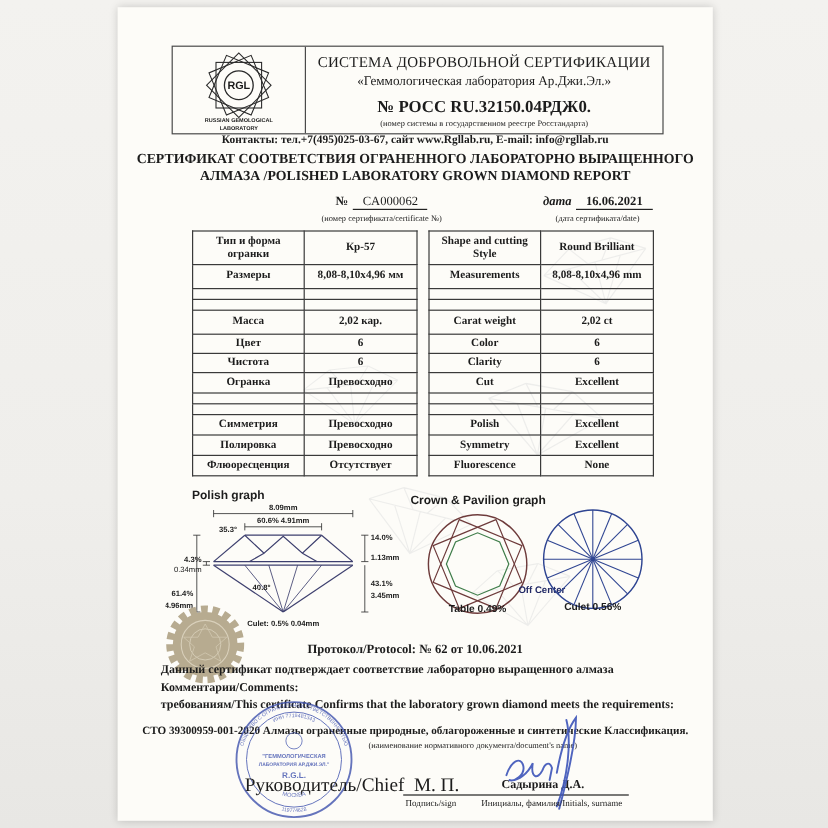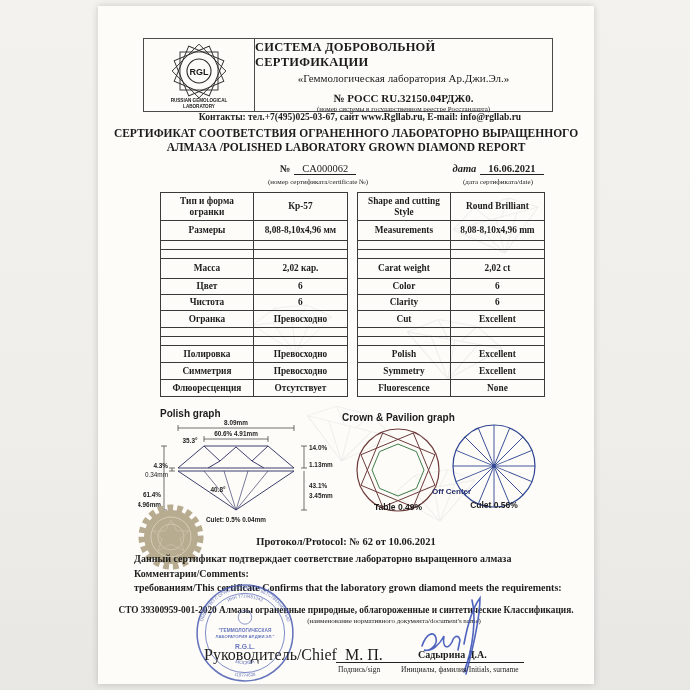--- a/index.html
+++ b/index.html
@@ -12,25 +12,25 @@
     position:absolute;left:98px;top:6px;width:496px;height:678px;
     background:#fdfcf8;box-shadow:0 0 7px rgba(0,0,0,.18);
   }
   .a{position:absolute;}
   .ctr{text-align:center;}
   .b{font-weight:bold;}
   
   .hdrbox{left:45px;top:32px;width:408px;height:72px;border:1.2px solid #4a4a4a;display:flex;}
   .logocell{width:110px;border-right:1.2px solid #4a4a4a;display:flex;align-items:flex-end;justify-content:center;}
   .hdrtext{flex:1;display:flex;flex-direction:column;align-items:center;justify-content:center;padding-top:2px;}
-  .sys-title{font-size:12.5px;font-weight:bold;letter-spacing:.2px;}
+  .sys-title{font-size:12.5px;font-weight:normal;letter-spacing:.2px;}
   .lab-name{font-size:11px;margin-top:2px;}
-  .reg-num{font-size:11px;font-weight:bold;margin-top:8px;}
+  .reg-num{font-size:14px;font-weight:bold;margin-top:8px;}
   .reg-note{font-size:7px;margin-top:1px;}
-  .contacts{left:14px;top:106px;width:496px;font-size:9.5px;font-weight:bold;}
+  .contacts{left:0;top:106px;width:496px;font-size:9.5px;font-weight:bold;}
   .doc-title{left:0;width:496px;font-size:11.5px;font-weight:bold;}
   .note{font-size:7px;}
   .u{border-bottom:1px solid #222;padding:0 8px;}
   
   table.spec{border-collapse:collapse;table-layout:fixed;width:188px;}
   table.spec td{border:1px solid #3a3a3a;font-size:9.3px;font-weight:bold;text-align:center;vertical-align:middle;padding:0 2px;line-height:1.15;}
   td.lc{width:47%;}
   tr.r0{height:28px;} tr.r1{height:20px;} tr.re{height:9px;} tr.rm{height:20px;}
   tr.rs{height:16px;} tr.rg{height:17px;}
   
@@ -155,25 +155,25 @@
         </tr>
     <tr class="re">
           <td class="lc"></td>
           <td></td>
         </tr>
     <tr class="re">
           <td class="lc"></td>
           <td></td>
         </tr>
     <tr class="rg">
+          <td class="lc">Симметрия</td>
+          <td>Превосходно</td>
+        </tr>
+    <tr class="rg">
           <td class="lc">Полировка</td>
-          <td>Превосходно</td>
-        </tr>
-    <tr class="rg">
-          <td class="lc">Симметрия</td>
           <td>Превосходно</td>
         </tr>
     <tr class="rg">
           <td class="lc">Флюоресценция</td>
           <td>Отсутствует</td>
         </tr>
   </tbody>
     </table>
 
   <table class="spec a" style="left:259px;top:186px;">

